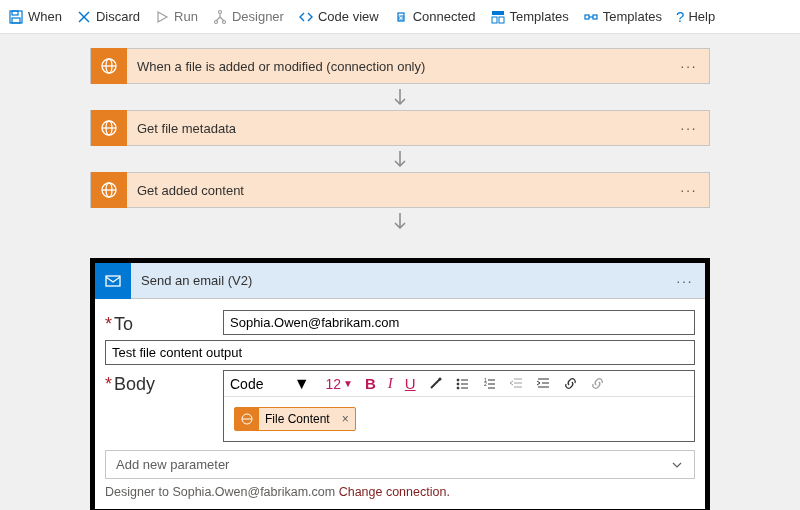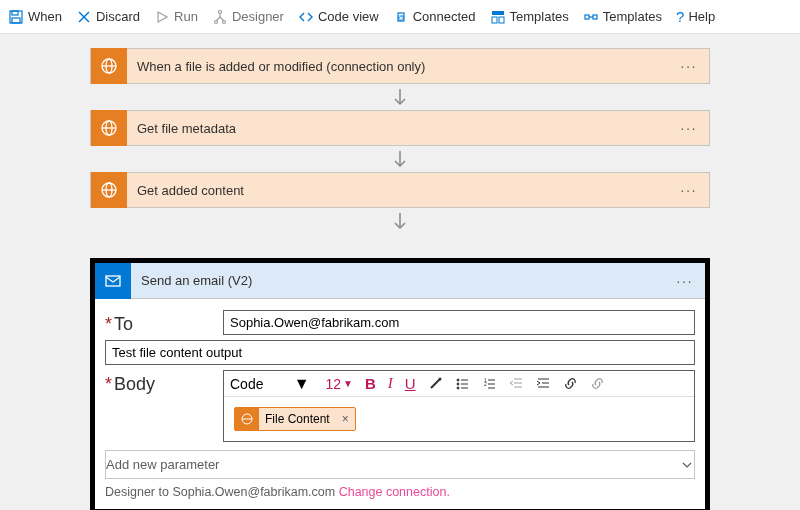--- a/index.html
+++ b/index.html
@@ -31,23 +31,23 @@
   .caret { position: absolute; right: 4px; pointer-events: none; }
   .rte-size { font-size: 14px; padding: 0 2px; }
   .rte-btn { cursor: pointer; font-size: 15px; padding: 0 2px; color: #be185d; display: flex; align-items: center; }
   .rte-btn svg { width: 15px; height: 15px; }
   .rte-content { padding: 10px; min-height: 36px; }
   .token { display: inline-flex; align-items: center; background: #fbe3cd; border: 1px solid #e67e22; border-radius: 2px; font-size: 12px; height: 24px; }
   .token-icon { width: 24px; height: 24px; background: #e67e22; display: flex; align-items: center; justify-content: center; }
   .token-icon svg { width: 14px; height: 14px; fill: #fff; }
   .token-text { padding: 0 6px; }
   .token-x { padding: 0 6px; cursor: pointer; color: #605e5c; }
-  .add-param { margin-top: 8px; border: 1px solid #c8c6c4; padding: 6px 0; color: #605e5c; font-size: 13px; display: flex; justify-content: space-between; align-items: center; cursor: pointer; }
+  .add-param { margin-top: 8px; border: 1px solid #c8c6c4; padding: 6px 10px; color: #605e5c; font-size: 13px; display: flex; justify-content: space-between; align-items: center; cursor: pointer; }
   .conn-info { margin-top: 6px; font-size: 12.5px; color: #605e5c; }
-  .conn-info a { color: #ec4899; text-decoration: none; cursor: pointer; }
+  .conn-info a { color: #7f1d1d; text-decoration: none; cursor: pointer; }
   .chev { width: 14px; height: 14px; }
 </style>
 </head>
 <body>
 
 <div class="toolbar">
   <div class="tb-item">
     <svg viewBox="0 0 16 16" fill="none" stroke="#0078d4" stroke-width="1.2">
         <rect x="2" y="2" width="12" height="12"></rect>
         <rect x="4" y="2" width="6" height="4"></rect>

